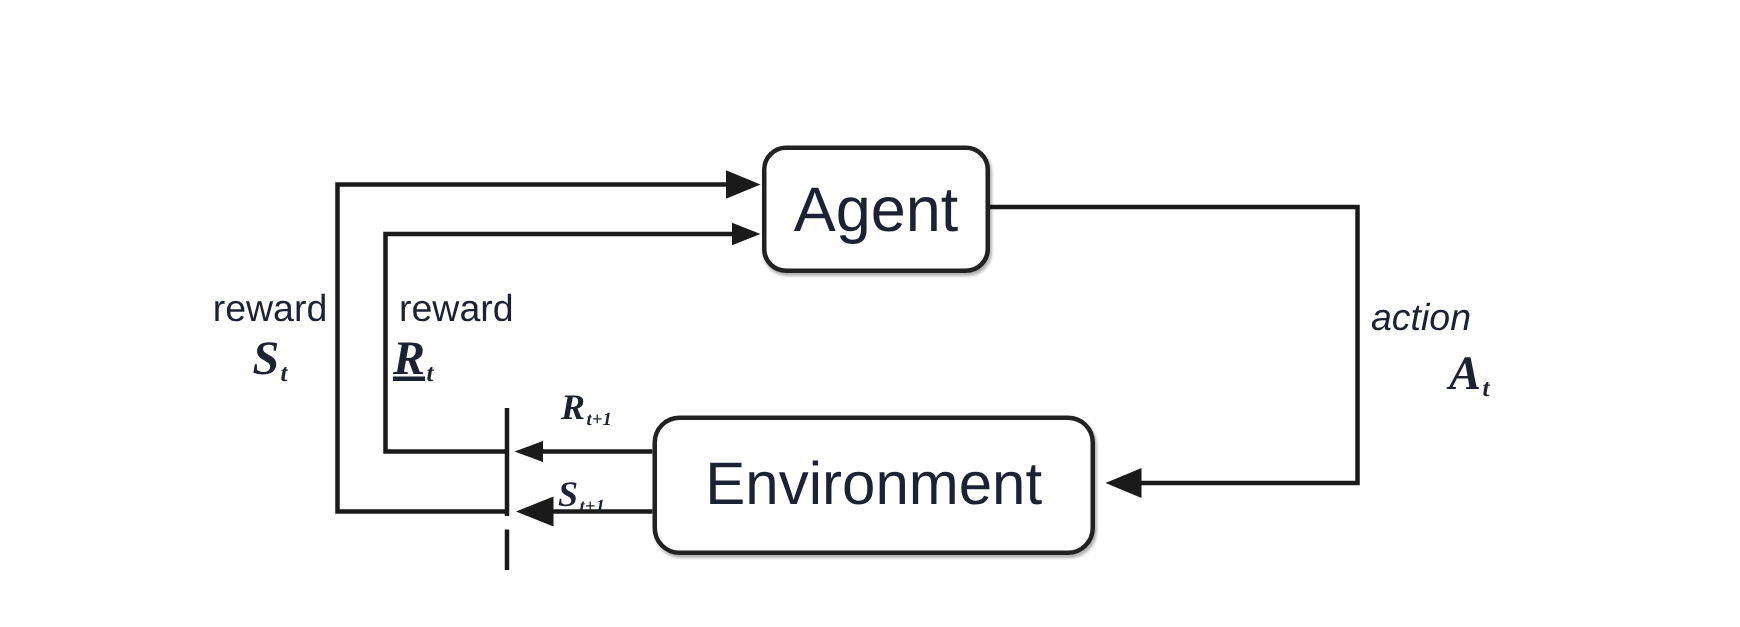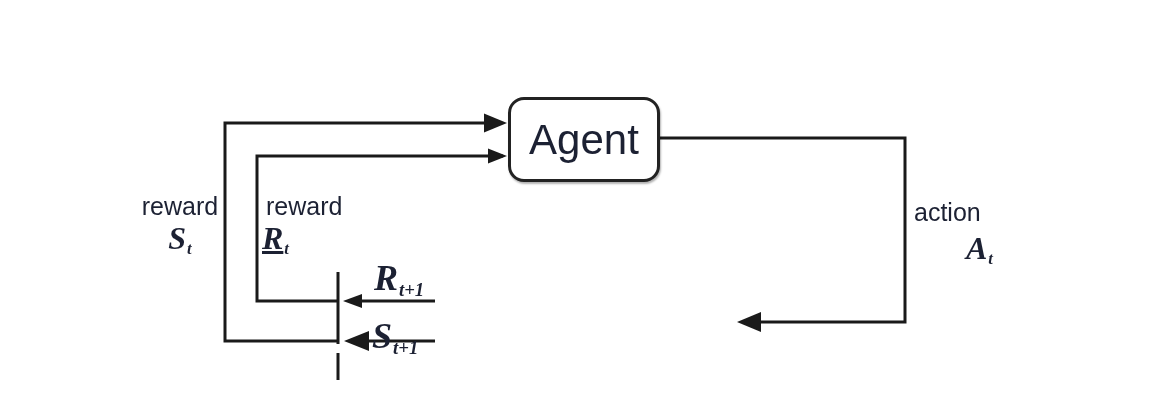--- a/index.html
+++ b/index.html
@@ -64,21 +64,21 @@
   .math {
     position: absolute;
     color: var(--c-text);
     font-family: "Liberation Serif", serif;
     font-style: italic;
     font-weight: 600;
     line-height: 1;
     white-space: nowrap;
   }
   .math-big { font-size: 32px; }
-  .math-mid { font-size: 36px; }
+  .math-mid { font-size: 24px; }
   .math sub {
     font-size: 0.52em;
     font-style: italic;
     vertical-align: -0.3em;
     margin-left: 1px;
   }
   .center { text-align: center; }
 </style>
 </head>
 <body>
@@ -101,32 +101,35 @@
     <path class="wire" d="M 338 301 L 257 301 L 257 156 L 503 156"></path>
     <polygon class="arrowhead" points="507,156 488,148.5 488,163.5"></polygon>
 
     <path class="wire" d="M 338 341 L 225 341 L 225 123 L 500 123"></path>
     <polygon class="arrowhead" points="507,123 484,113.5 484,132.5"></polygon>
   </svg>
 
   <div class="node-box agent-box">
     <span>Agent</span>
   </div>
+  <div class="node-box environment-box">
+    <span>Environment</span>
+  </div>
 
   <div class="word-label center" style="left:138px; top:194px; width:84px;">reward</div>
   <div class="math math-big center" style="left:146px; top:222px; width:68px;">
     <span>S</span><sub>t</sub>
   </div>
 
   <div class="word-label" style="left:266px; top:194px;">reward</div>
   <div class="math math-big" style="left:262px; top:222px;text-decoration:underline;">
     <span>R</span><sub>t</sub>
   </div>
 
-  <div class="word-label" style="left:914px; top:200px;">action</div>
+  <div class="word-label" style="left:914px; top:200px;font-style:italic;">action</div>
   <div class="math math-big" style="left:966px; top:232px;">
     <span>A</span><sub>t</sub>
   </div>
 
   <div class="math math-mid" style="left:374px; top:260px;">
     <span>R</span><sub>t+1</sub>
   </div>
   <div class="math math-mid" style="left:372px; top:318px;">
     <span>S</span><sub>t+1</sub>
   </div>

